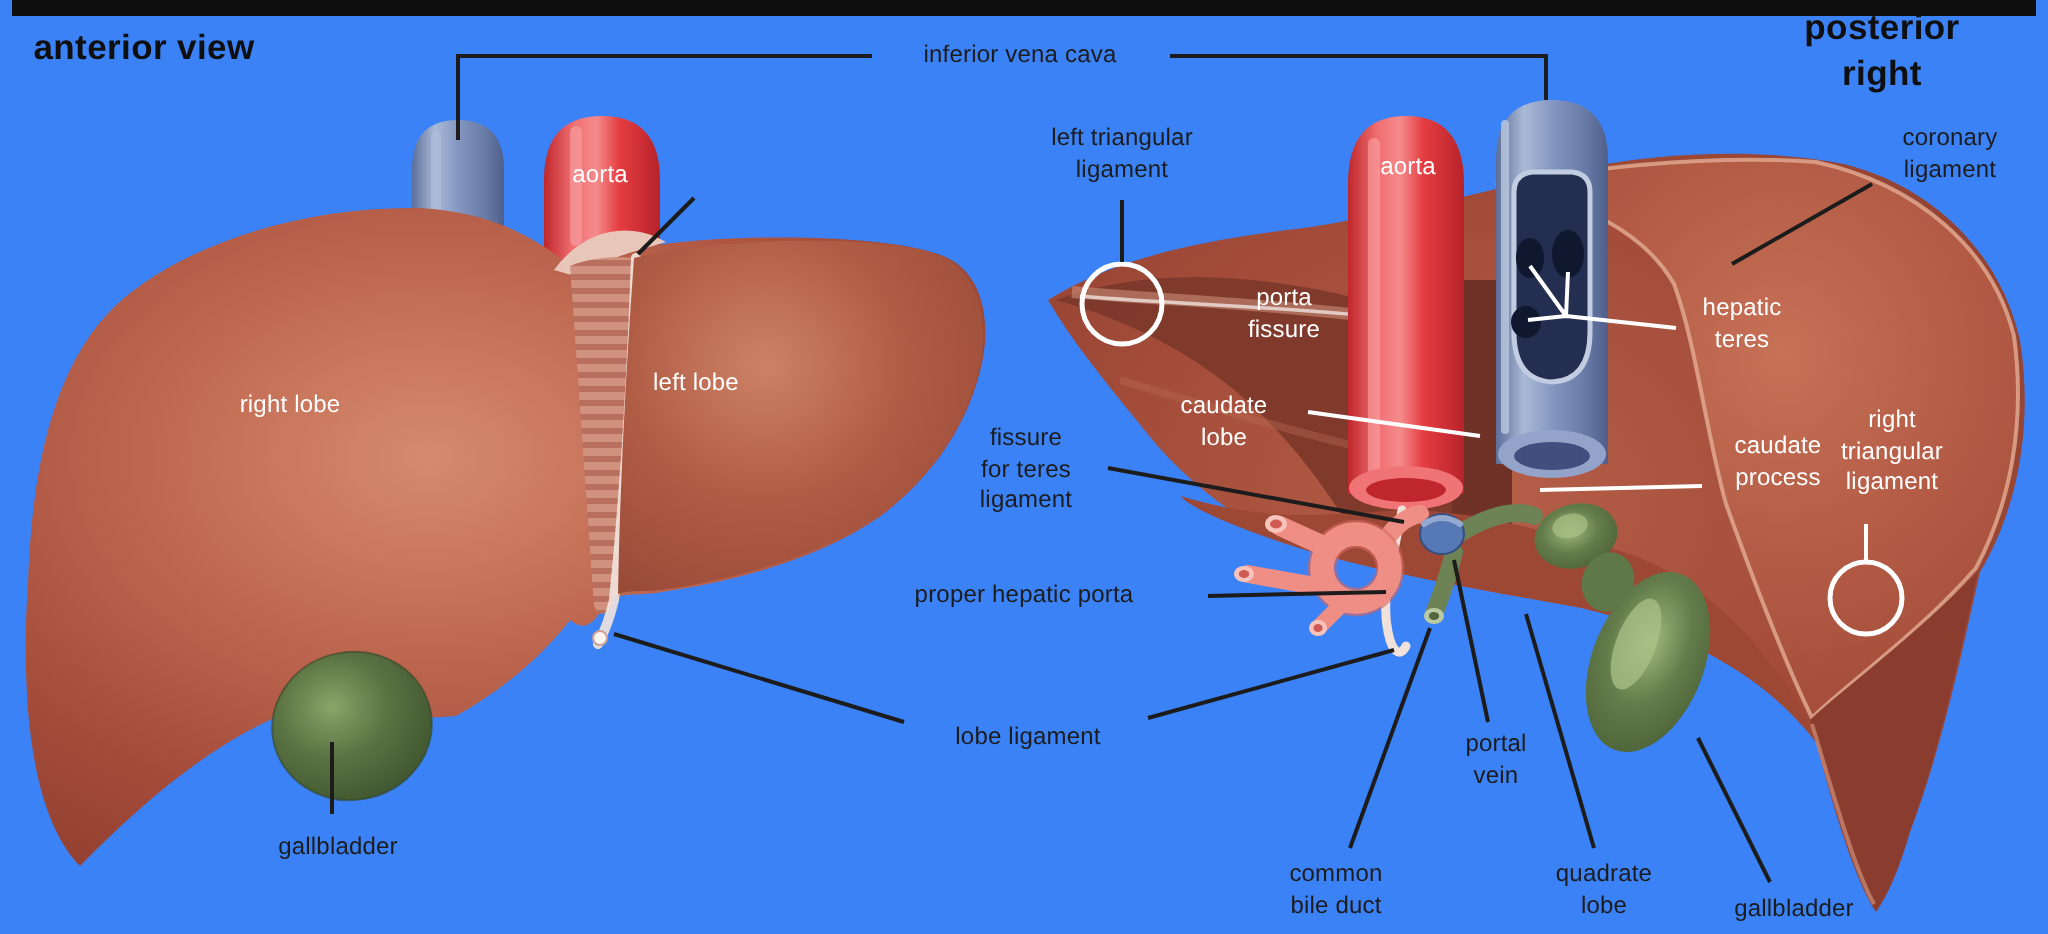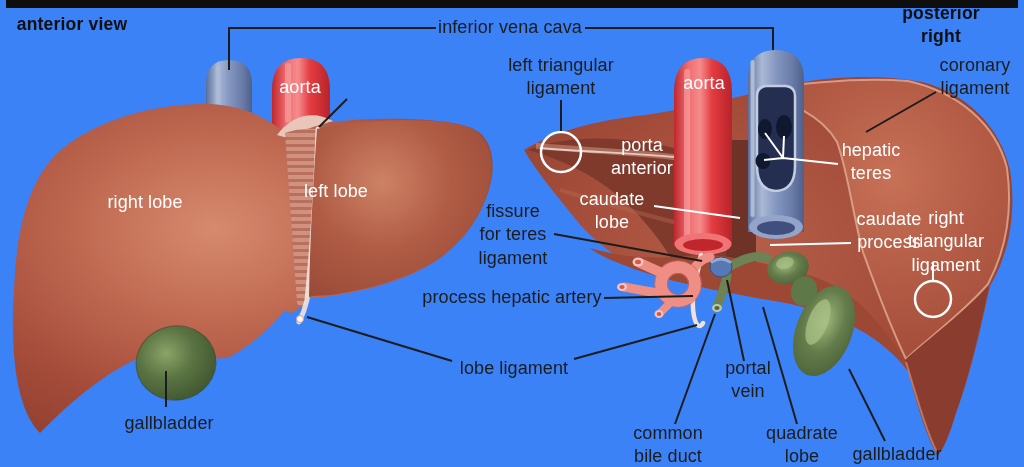--- a/index.html
+++ b/index.html
@@ -1,20 +1,20 @@
 <!DOCTYPE html>
 <html><head>
 <meta charset="utf-8">
 <style>
   html,body{margin:0;padding:0;background:#fff;}
   .stage{position:relative;width:1024px;height:467px;background:#3b82f6;overflow:hidden;
          font-family:"Liberation Sans",sans-serif;}
   .stage svg{position:absolute;left:0;top:0;}
   .lbl{position:absolute;transform:translate(-50%,-50%);white-space:pre-line;text-align:center;
-       font-size:18px;line-height:1.3;color:#1c1c1c;letter-spacing:.1px;}
+       font-size:12px;line-height:1.3;color:#1c1c1c;letter-spacing:.1px;}
   .lbl.light{color:#ffffff;}
   .lbl.title{font-weight:bold;font-size:17.5px;color:#0f0f0f;letter-spacing:.2px;}
 </style>
 </head>
 <body>
 
 <div class="stage">
 
 <svg width="1024" height="467" viewBox="0 0 1024 467">
   <defs>
@@ -246,44 +246,44 @@
 
   <rect x="6" y="0" width="1012" height="8" fill="#0e0e0e"></rect>
 </svg>
 
 <div class="lbl title" style="left:72px;top:24px">anterior view</div>
 <div class="lbl title" style="left:941px;top:25px">posterior right</div>
 
 <div class="lbl" style="left:510px;top:28px">inferior vena cava</div>
 <div class="lbl light" style="left:300px;top:88px">aorta</div>
 <div class="lbl light" style="left:145px;top:203px">right lobe</div>
-<div class="lbl light" style="left:336px;top:192px">left lobe</div>
+<div class="lbl light" style="left:348px;top:192px">left lobe</div>
 <div class="lbl" style="left:169px;top:424px">gallbladder</div>
 <div class="lbl" style="left:514px;top:369px">lobe ligament</div>
 
 <div class="lbl" style="left:561px;top:77px">left triangular
 ligament</div>
 <div class="lbl" style="left:975px;top:77px">coronary
 ligament</div>
 <div class="lbl light" style="left:704px;top:84px">aorta</div>
 <div class="lbl light" style="left:642px;top:157px">porta
-anterior</div>
+fissure</div>
 <div class="lbl light" style="left:871px;top:162px">hepatic
 teres</div>
 <div class="lbl light" style="left:612px;top:211px">caudate
 lobe</div>
 <div class="lbl light" style="left:889px;top:231px">caudate
 process</div>
-<div class="lbl light" style="left:946px;top:242px">right
+<div class="lbl light" style="left:946px;top:226px">right
 triangular
 ligament</div>
 <div class="lbl" style="left:513px;top:235px">fissure
 for teres
 ligament</div>
-<div class="lbl" style="left:512px;top:298px">process hepatic artery</div>
+<div class="lbl" style="left:512px;top:298px">proper hepatic porta</div>
 <div class="lbl" style="left:748px;top:380px">portal
 vein</div>
 <div class="lbl" style="left:668px;top:445px">common
 bile duct</div>
 <div class="lbl" style="left:802px;top:445px">quadrate
 lobe</div>
 <div class="lbl" style="left:897px;top:455px">gallbladder</div>
 
 </div>
 

